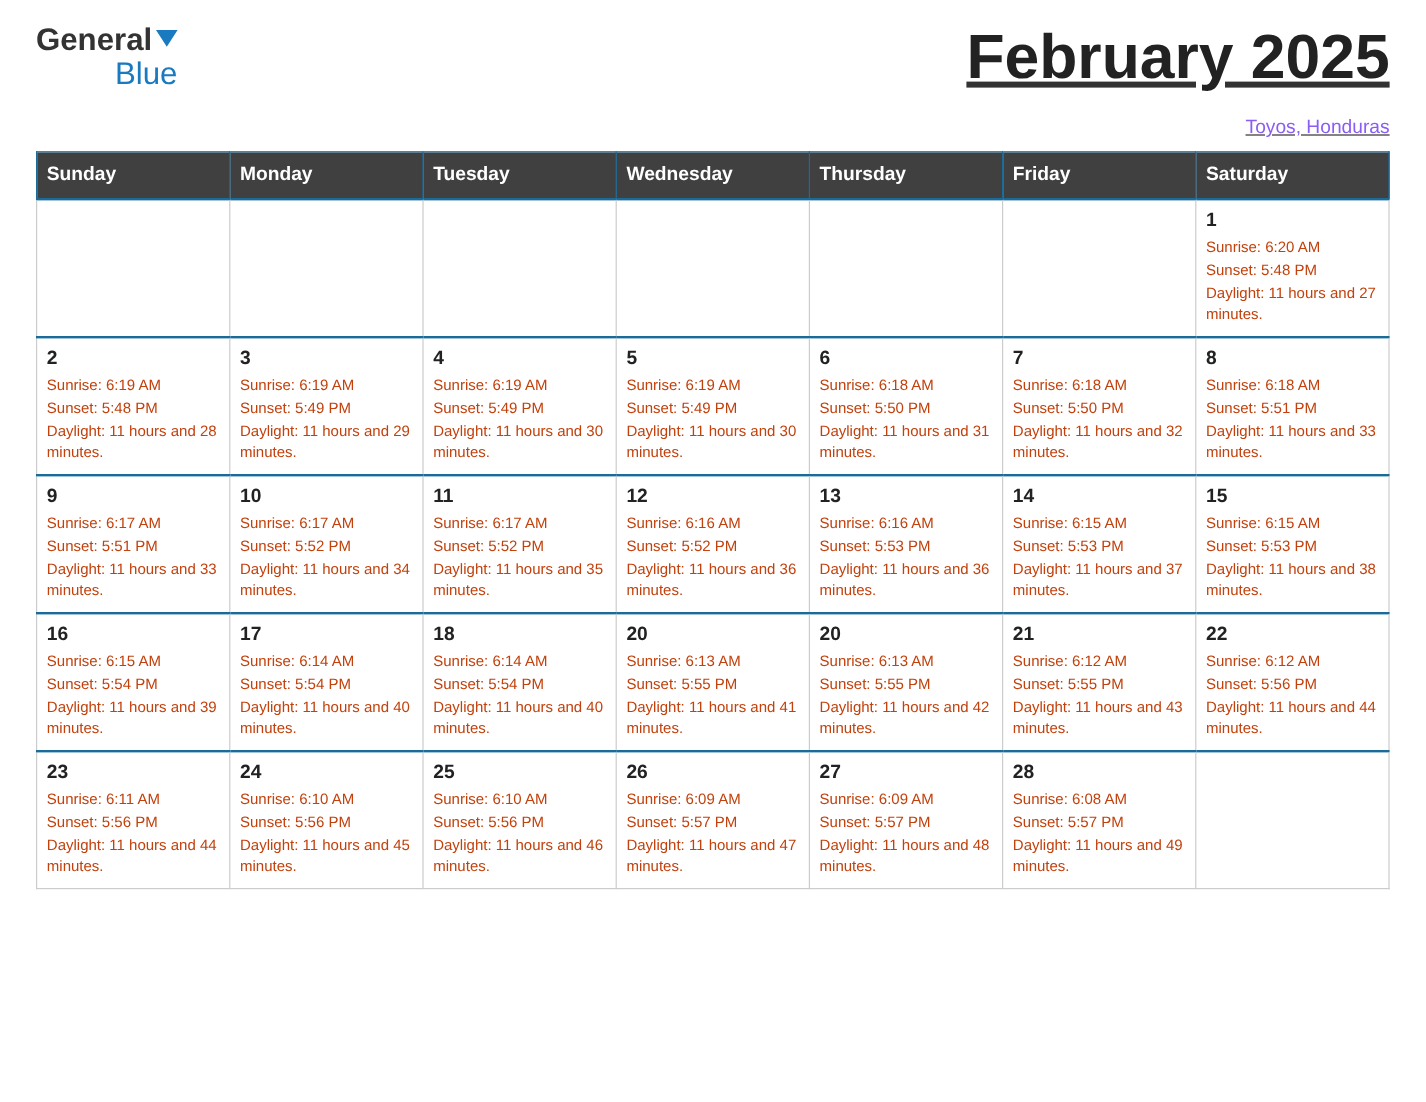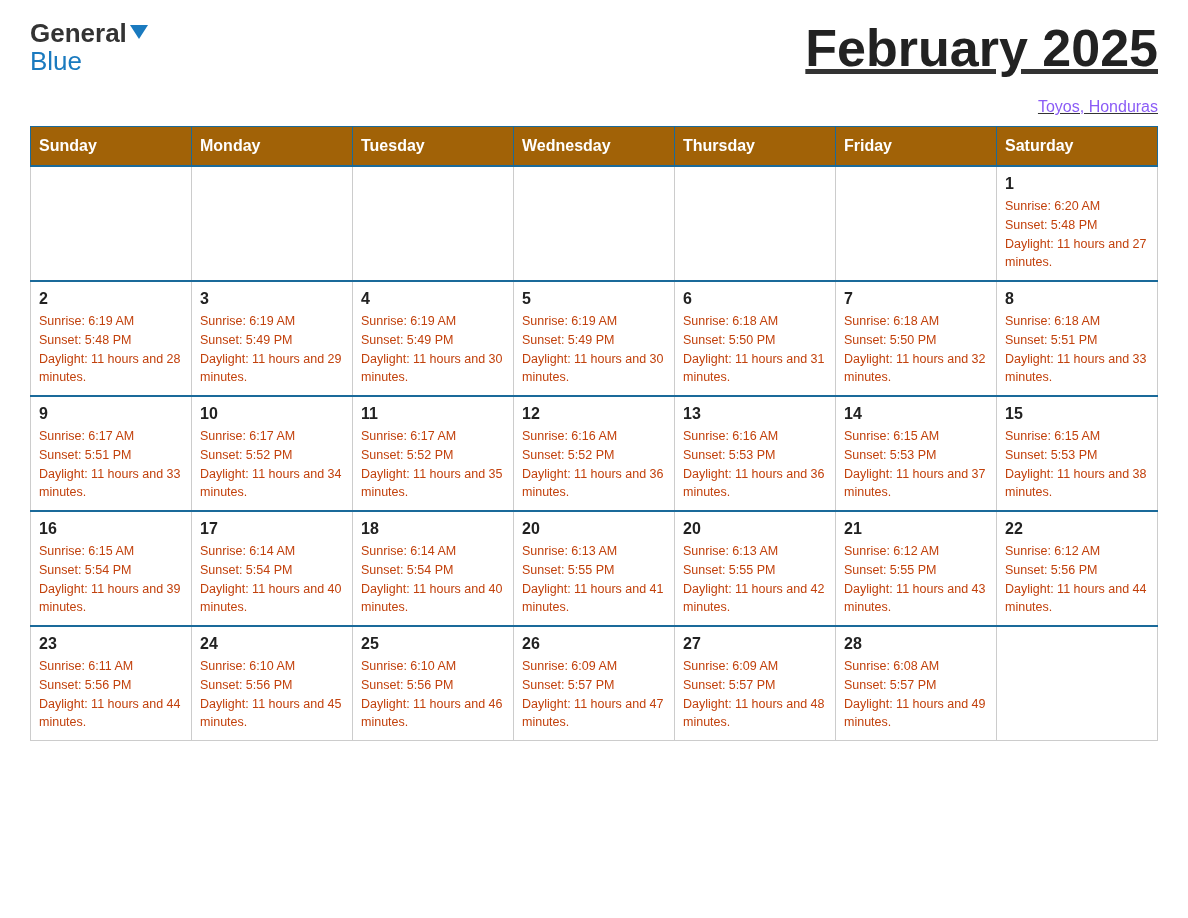--- a/index.html
+++ b/index.html
@@ -13,21 +13,21 @@
     }
     .header {
       display: flex;
       justify-content: space-between;
       align-items: flex-start;
       margin-bottom: 10px;
     }
     .logo {
       display: flex;
       flex-direction: column;
-      align-items: flex-start;
+      align-items: flex-end;
     }
     .logo-general {
       font-size: 26px;
       font-weight: bold;
       color: #333;
       line-height: 1;
     }
     .logo-general span {
       color: #1a7abf;
     }
@@ -64,21 +64,21 @@
       font-size: 16px;
       color: #8b5cf6;
       margin-top: 21px;
     }
     .calendar {
       width: 100%;
       border-collapse: collapse;
       margin-top: 10px;
     }
     .calendar th {
-      background-color: #a16207;
+      background-color: #404040;
       color: #fff;
       font-size: 16px;
       font-weight: bold;
       padding: 10px 8px;
       text-align: left;
       border: 1px solid #1a6a9a;
     }
     .calendar td {
       vertical-align: top;
       padding: 8px;

